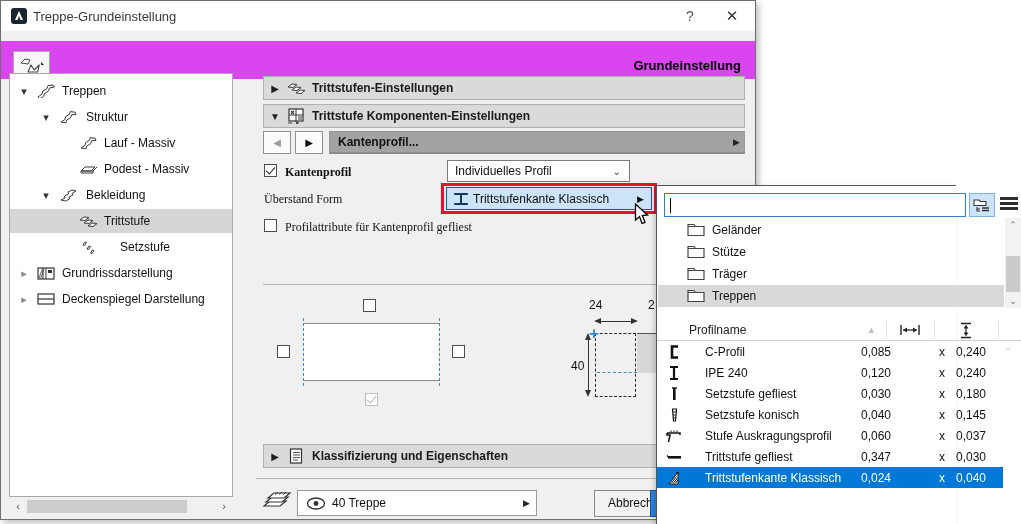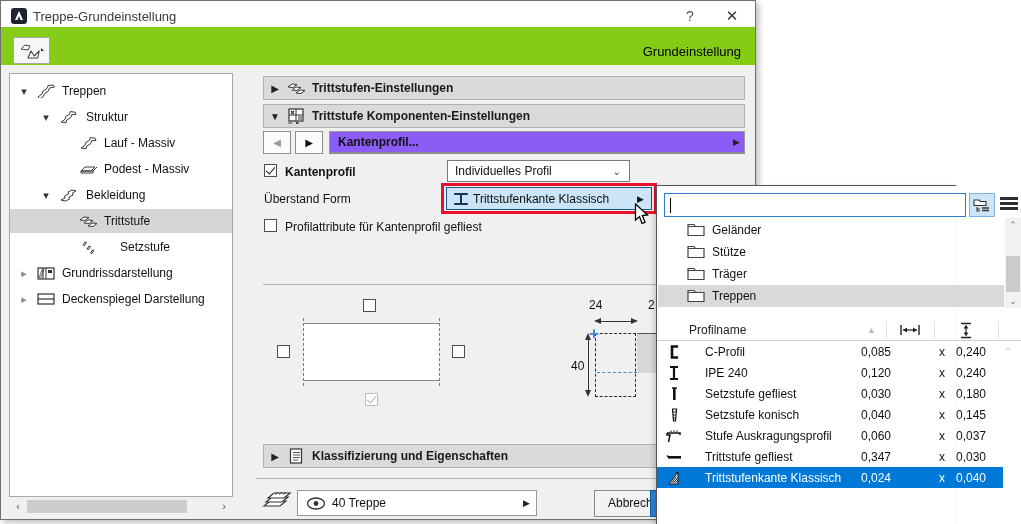--- a/index.html
+++ b/index.html
@@ -8,21 +8,21 @@
   .stage{position:relative;width:1021px;height:524px;overflow:hidden;background:#fff;}
   .abs{position:absolute;}
 
   
   .dialog{position:absolute;left:0;top:0;width:756px;height:520px;background:#f0f0f0;
           border:1px solid #6f6f6f;box-shadow:3px 3px 6px rgba(0,0,0,.25);}
   .titlebar{position:absolute;left:0;top:0;width:100%;height:30px;background:#ffffff;}
   .title-text{position:absolute;left:32px;top:8px;font-size:13px;color:#3a3a3a;}
   .tb-btn{position:absolute;top:4px;width:26px;height:22px;text-align:center;line-height:22px;
           font-size:14px;color:#555;cursor:default;}
-  .toolbar{position:absolute;left:0;top:26px;width:100%;height:38px;background:#84cc16;}
+  .toolbar{position:absolute;left:0;top:40px;width:100%;height:38px;background:#d946ef;font-weight:bold;}
   .fav-btn{position:absolute;left:12px;top:10px;width:37px;height:27px;background:#f6f6f6;
            border:1px solid #a6a6a6;display:flex;align-items:center;justify-content:center;gap:1px;}
   .mode-label{position:absolute;right:14px;top:17px;font-size:13px;color:#000;}
 
   
   .treepanel{position:absolute;left:8px;top:72px;width:224px;height:424px;background:#fff;
              border:1px solid #a8a8a8;overflow:hidden;}
   .trow{position:absolute;left:0;width:222px;height:24px;display:flex;align-items:center;}
   .trow.selected{background:#d6d6d6;}
   .tarrow{position:absolute;font-size:11px;color:#333;width:12px;text-align:center;}
@@ -34,32 +34,32 @@
   .hs-ar{position:absolute;top:0;width:14px;height:15px;font-size:11px;color:#555;text-align:center;line-height:15px;}
 
   
   .sect{position:absolute;left:262px;width:482px;height:24px;background:#dadada;
         border:1px solid #b0b0b0;display:flex;align-items:center;}
   .sect .sarrow{width:22px;text-align:center;font-size:10px;color:#222;}
   .sect .slabel{font-weight:bold;font-size:12px;color:#1a1a1a;margin-left:6px;}
   .sect .sicon{width:20px;height:18px;display:flex;align-items:center;justify-content:center;}
   .navbtn{position:absolute;top:130px;width:28px;height:23px;background:#fbfbfb;border:1px solid #909090;
           text-align:center;line-height:21px;font-size:10px;}
-  .subtab{position:absolute;left:328px;top:130px;width:416px;height:23px;background:#8b5cf6;border:1px solid #999;
+  .subtab{position:absolute;left:328px;top:130px;width:416px;height:23px;background:#a3a3a3;border:1px solid #999;
           border-bottom:2px solid #8b8b8b;display:flex;align-items:center;}
   .subtab .stlabel{font-weight:bold;margin-left:8px;}
   .subtab .stmore{position:absolute;right:4px;font-size:9px;color:#222;}
 
   .cb{position:absolute;width:13px;height:13px;border:1px solid #4d4d4d;background:#fff;}
   .cb.checked::after{content:"";position:absolute;left:2.5px;top:0px;width:4px;height:8px;
         border-right:1.8px solid #1a1a1a;border-bottom:1.8px solid #1a1a1a;transform:rotate(40deg);}
   .cb.disabled{border-color:#bdbdbd;}
   .cb.disabled::after{border-color:#b5b5b5;}
 
-  .field-label{position:absolute;font-size:12px;color:#111;white-space:nowrap;}
+  .field-label{position:absolute;font-size:12px;color:#111;white-space:nowrap;font-family:Liberation Serif, serif;}
   .dropdown{position:absolute;background:#fff;border:1px solid #7a7a7a;display:flex;align-items:center;}
   .dropdown .dlabel{margin-left:7px;white-space:nowrap;}
   .dropdown .chev{position:absolute;right:8px;color:#444;font-size:10px;}
 
   .redbox{position:absolute;left:440px;top:182px;width:216px;height:31px;border:3px solid #e8112d;background:transparent;}
   .bluebtn{position:absolute;left:445px;top:186px;width:206px;height:23px;background:#cce4f7;
            border:1px solid #18598f;display:flex;align-items:center;}
   .bluebtn .blabel{margin-left:26px;color:#0d0d0d;white-space:nowrap;}
   .bluebtn .bmore{position:absolute;right:7px;font-size:9px;color:#111;}
 

